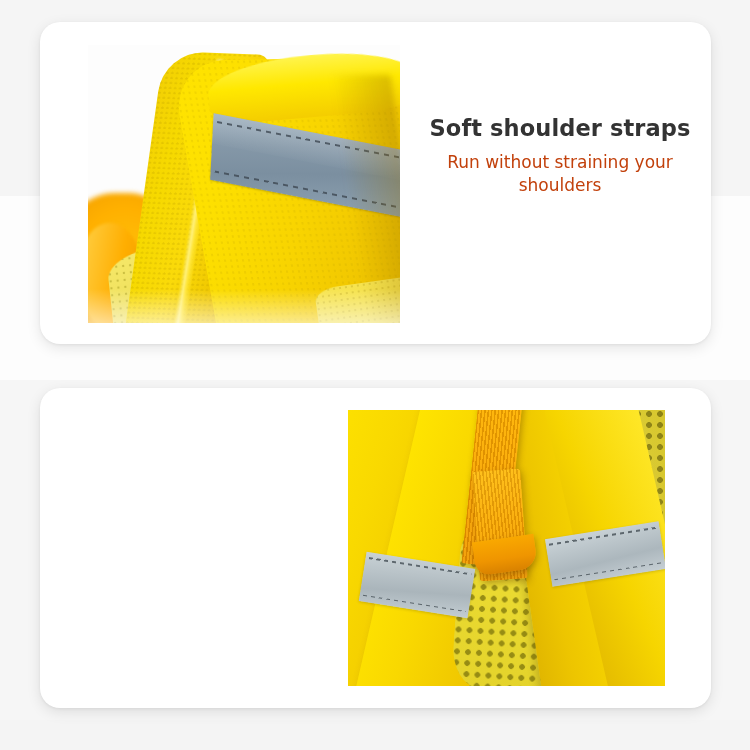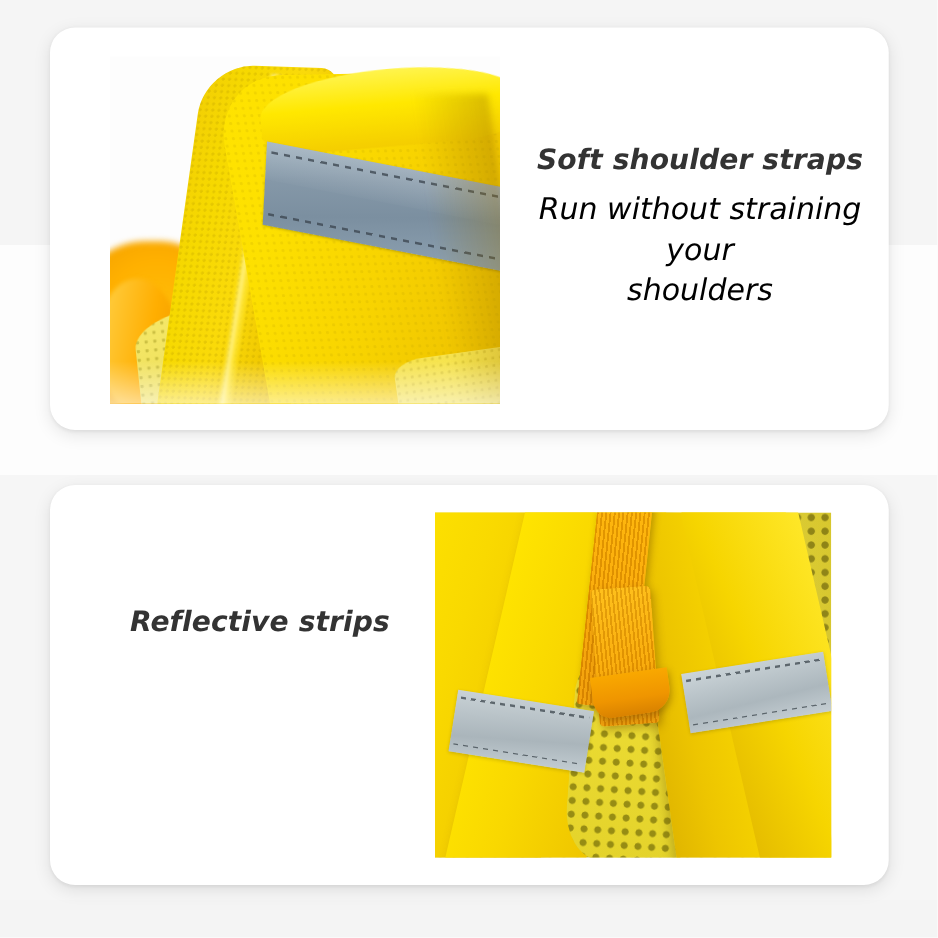--- a/index.html
+++ b/index.html
@@ -17,21 +17,21 @@
   }
 
   
   #bg-bands { position: absolute; inset: 0; z-index: 0; }
   .band { position: absolute; left: 0; right: 0; }
   .band-top    { top: 0;    height: 196px; background: #f5f5f5; }
   .band-mid    { top: 196px; height: 184px; background: #fdfdfd; }
   .band-low    { top: 380px; height: 340px; background: #f6f6f6; }
   .band-bottom { top: 720px; height: 30px;  background: #f4f4f4; }
 
-  #page { position: absolute; inset: 0; z-index: 1; font-style: italic; }
+  #page { position: absolute; inset: 0; z-index: 1; }
 
   
   .card {
     position: absolute;
     background: #ffffff;
     border-radius: 20px;
     box-shadow: 0 4px 14px rgba(0,0,0,0.10), 0 1px 3px rgba(0,0,0,0.06);
   }
   #card-1 { left: 40px;  top: 22px;  width: 671px; height: 322px; }
   #card-2 { left: 40px;  top: 388px; width: 671px; height: 320px; }
@@ -54,23 +54,23 @@
 
   .head {
     font-size: 22.5px;
     font-weight: 700;
     color: #333333;
     letter-spacing: 0.1px;
     line-height: 1.25;
     white-space: nowrap;
   }
   .sub {
-    font-size: 24px;
+    font-size: 17px;
     font-weight: 400;
-    color: #000000;
+    color: #c2410c;
     line-height: 1.35;
     margin-top: 9px;
   }
 
   
   .p1-bg { position:absolute; inset:0; background:#fdfdfd; }
 
   
   .p1-blob {
     position:absolute; left:-34px; top:148px; width:130px; height:150px;
@@ -335,21 +335,20 @@
       <div class="sub">
         <div>Run without straining your</div>
         <div>shoulders</div>
       </div>
     </div>
   </div>
 
   <div class="card" id="card-2">
 
     <div class="text-block" id="text-2">
-      <div class="head">Reflective strips</div>
       <div class="sub">
       </div>
     </div>
 
     <div class="photo" id="photo-2">
       <div class="photo-inner">
         <div class="p2-mesh"></div>
         <div class="p2-mesh-shade"></div>
         <div class="p2-strapL"></div>
         <div class="p2-strapL2"></div>

